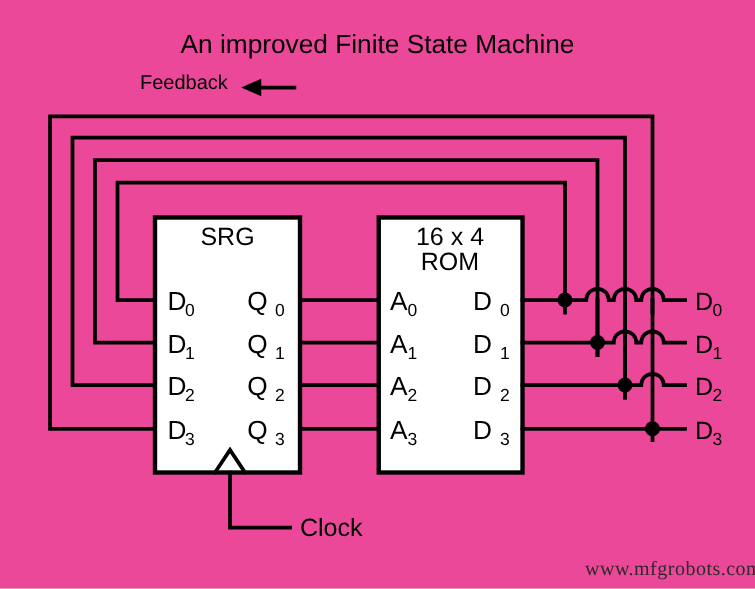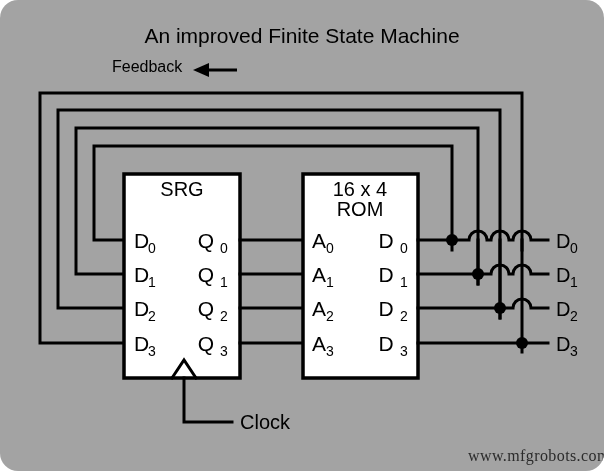--- a/index.html
+++ b/index.html
@@ -4,24 +4,23 @@
 <style>
   html, body {
     margin: 0;
     padding: 0;
     background: #ffffff;
   }
   #root {
     position: relative;
     width: 604px;
     height: 471px;
-    background: #a3a3a3;
+    background: #ec4899;
     font-family: "Liberation Sans", sans-serif;
     overflow: hidden;
-    border-radius: 18px;
   }
   #diagram {
     position: absolute;
     left: 0;
     top: 0;
     width: 604px;
     height: 471px;
   }
   .ttl {
     position: absolute;

